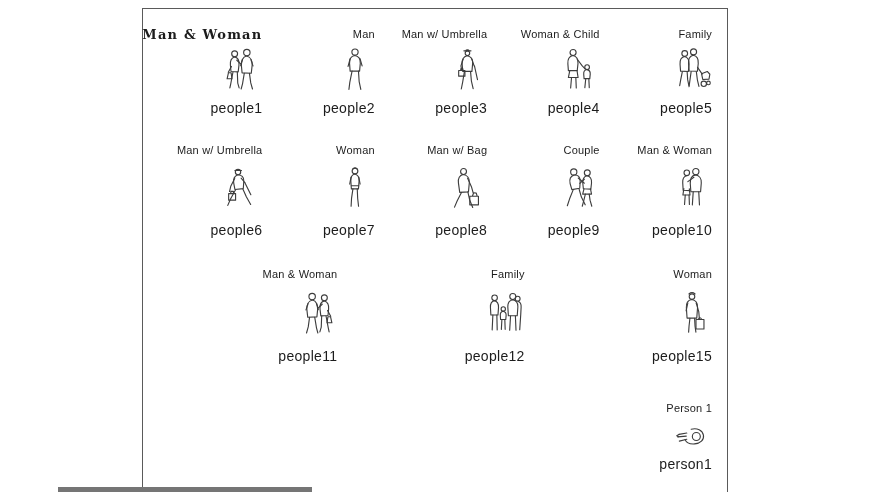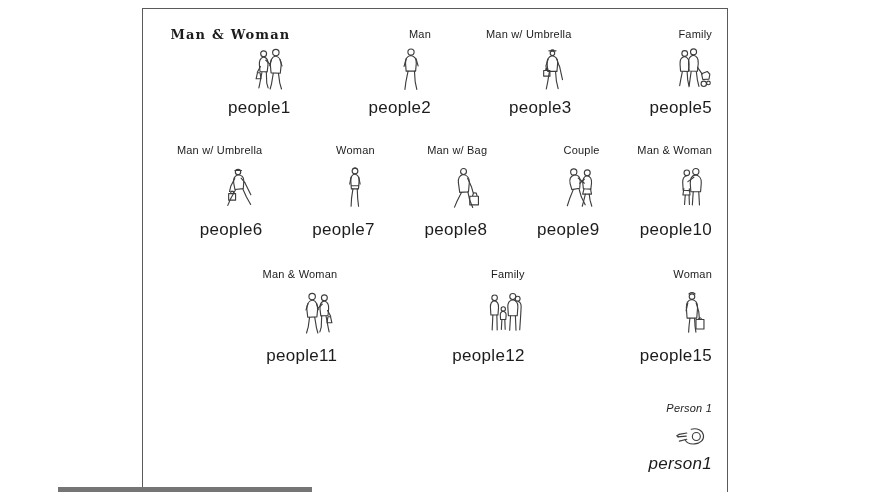--- a/index.html
+++ b/index.html
@@ -15,33 +15,33 @@
   }
   .hbar{
     position:absolute;left:58px;top:487px;width:254px;height:5px;
     background:#757575;
   }
   .grid{position:absolute;left:150px;top:8px;width:562px;}
   .row{display:flex;box-sizing:border-box;}
   .row-1{height:112px;padding:20px 0 6px;}
   .row-2{height:128px;padding:24px 0 12px;}
   .row-3{height:134px;padding:20px 0 20px;}
-  .row-4{height:102px;padding:20px 0 14px;font-style:italic;}
+  .row-4{height:102px;padding:20px 0 14px;}
   .cell{
     flex:1 1 0;min-width:0;
     display:flex;flex-direction:column;align-items:flex-end;justify-content:space-between;
   }
   .cell-title{
     font-size:11px;color:#1c1c1c;white-space:nowrap;letter-spacing:.2px;line-height:13px;
   }
   .serif-title{
     font-family:"DejaVu Serif", serif;font-weight:bold;font-size:13px;letter-spacing:1.2px;
   }
   .cell-label{
-    font-size:17px;color:#1c1c1c;letter-spacing:.3px;line-height:12px;
+    font-size:14px;color:#1c1c1c;letter-spacing:.3px;line-height:12px;
   }
   .figure{flex:1;display:flex;align-items:center;justify-content:center;}
   .figure svg{
     fill:none;stroke:#3d3d3d;stroke-width:1.3;
     stroke-linecap:round;stroke-linejoin:round;
   }
   .fig-lg svg{width:40px;height:52px;}
   .fig-md svg{width:34px;height:42px;}
   .fig-sm svg{width:40px;height:26px;}
   .defs{position:absolute;width:0;height:0;overflow:hidden;}
@@ -225,20 +225,29 @@
     <div class="cell">
       <div class="cell-title">Man w/ Umbrella</div>
       <div class="figure fig-lg">
           <svg viewBox="0 0 44 60">
             <use href="#sym-man-umbrella"></use>
           </svg>
         </div>
       <div class="cell-label">people3</div>
     </div>
     <div class="cell">
+      <div class="cell-title">Woman &amp; Child</div>
+      <div class="figure fig-lg">
+          <svg viewBox="0 0 44 60">
+            <use href="#sym-woman-child"></use>
+          </svg>
+        </div>
+      <div class="cell-label">people4</div>
+    </div>
+    <div class="cell">
       <div class="cell-title">Family</div>
       <div class="figure fig-lg">
           <svg viewBox="0 0 44 60">
             <use href="#sym-family-stroller"></use>
           </svg>
         </div>
       <div class="cell-label">people5</div>
     </div>
   </div>
 

